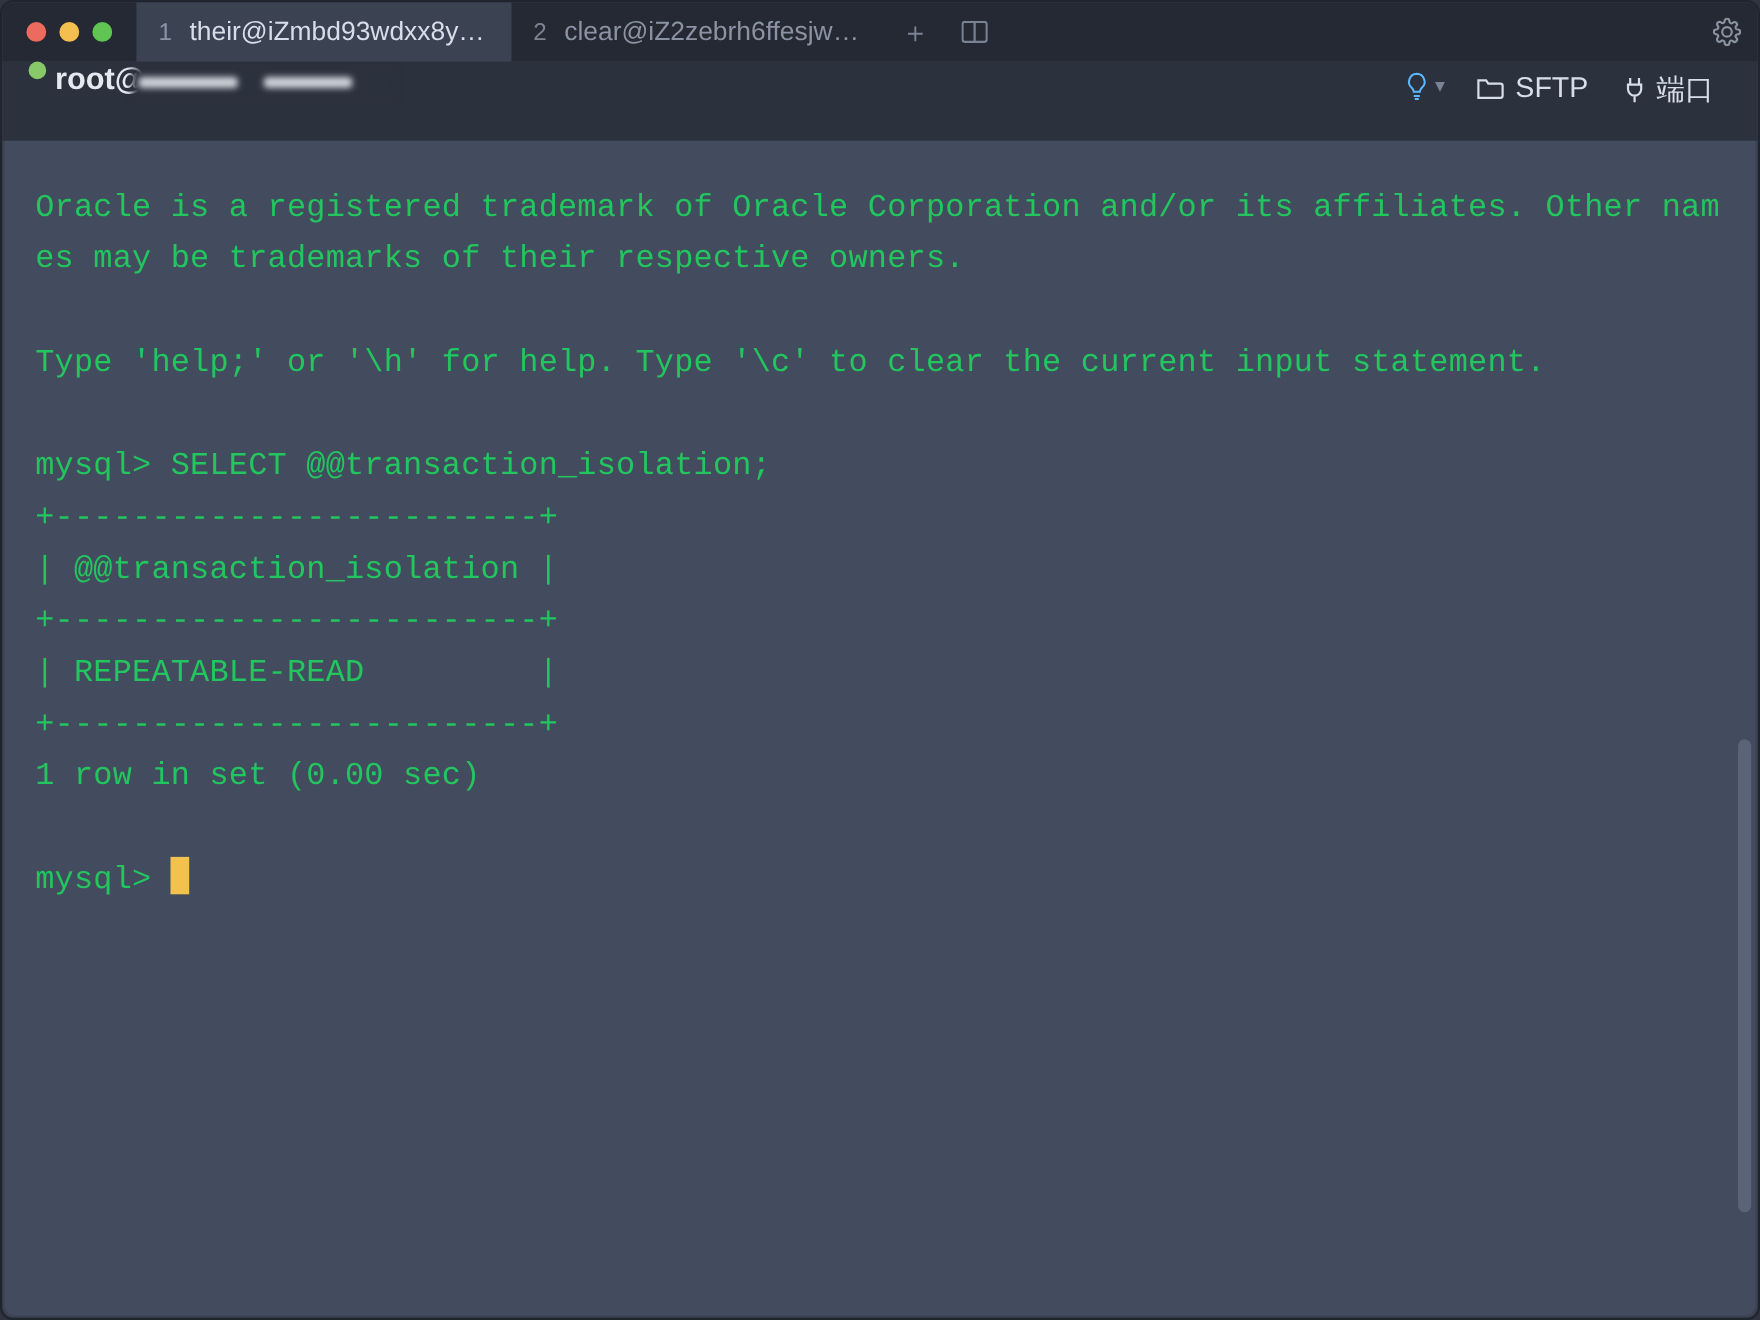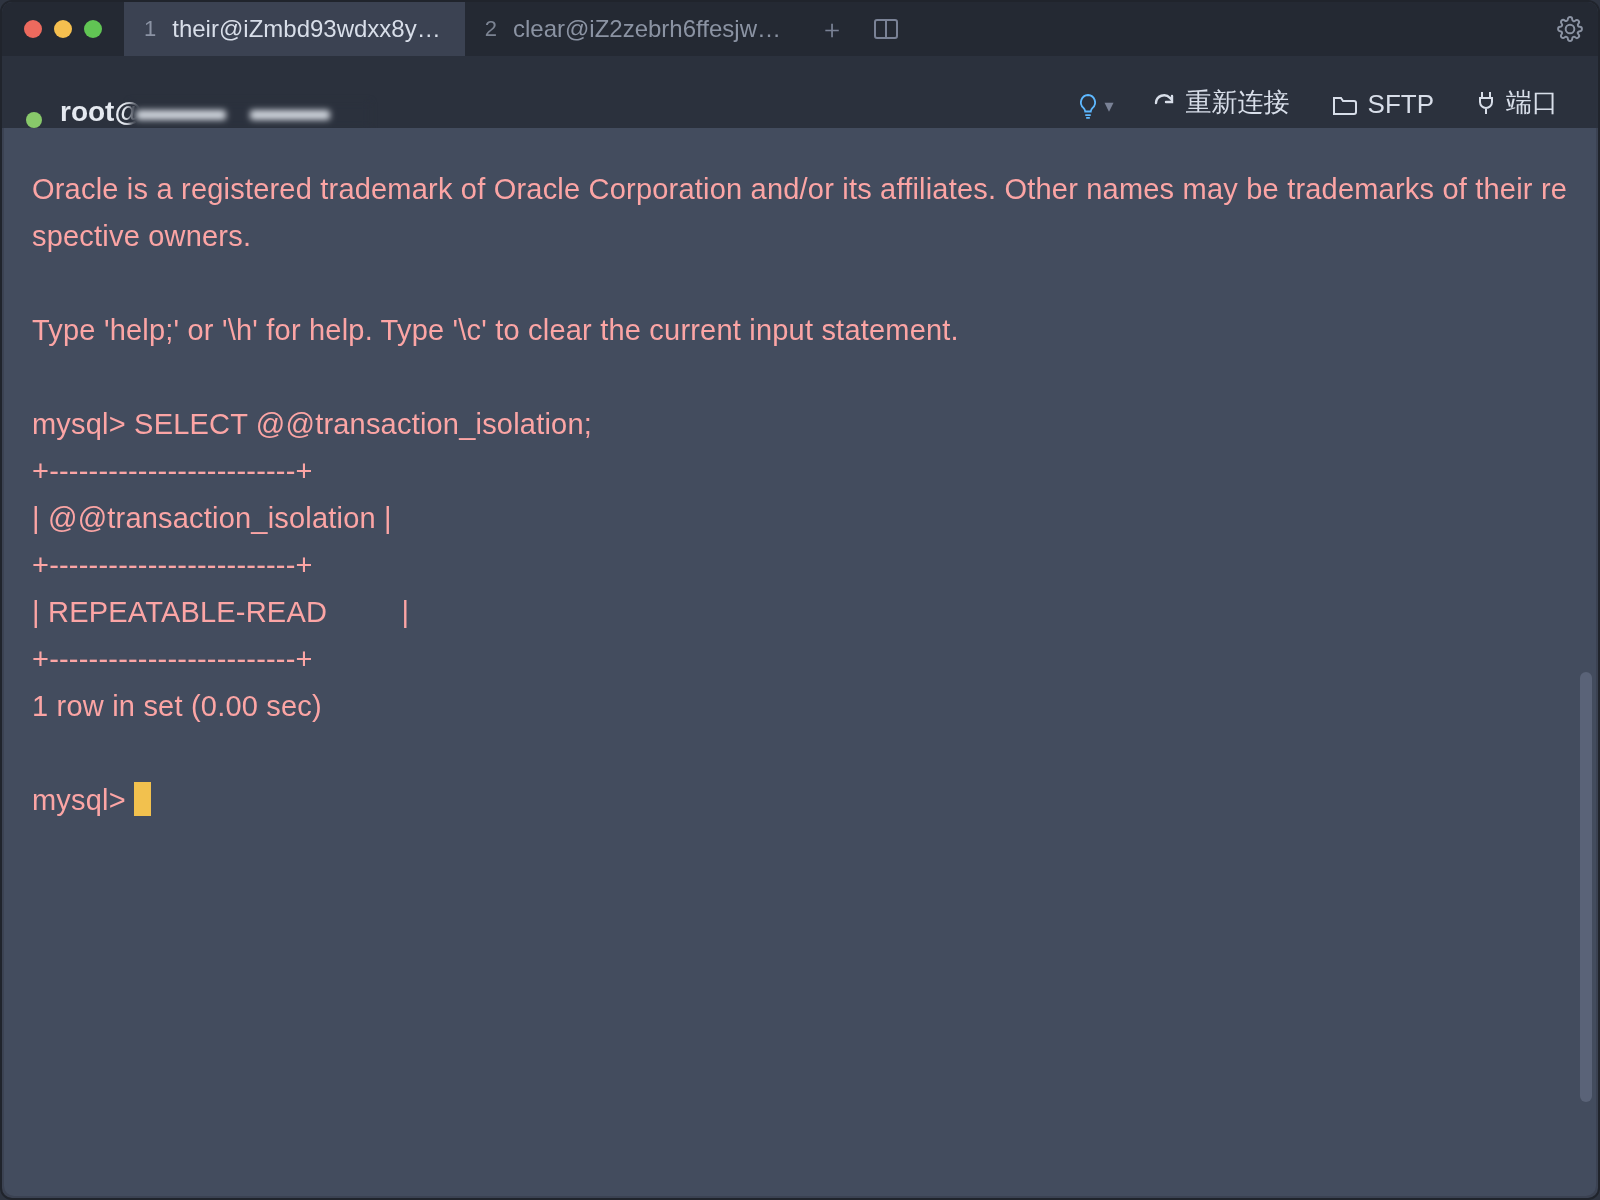--- a/index.html
+++ b/index.html
@@ -69,23 +69,22 @@
   .spacer { flex:1; }
   .gear {
     width:56px;display:flex;align-items:center;justify-content:center;
     color:#7a8296;cursor:pointer;
   }
   
   .toolbar {
     height: 72px;
     background: #2b313d;
     display:flex;
-    align-items:flex-end;
+    align-items:flex-start;
     padding: 0 24px;
-    gap: 10px;
   }
   .status-dot {
     width:16px;height:16px;border-radius:50%;background:#88c96a;
     margin-right:8px;flex-shrink:0;
   }
   .conn-label {
     font-size:28px;font-weight:600;color:#e5e9f0;
     position:relative;
     padding-right: 230px;
   }
@@ -120,24 +119,24 @@
   .icon-svg{display:block;}
   
   .term-wrap{
     position:absolute;
     left:2px; right:2px; top: 126px; bottom:2px;
     background:#434c5e;
     border-radius: 0 0 10px 10px;
     padding: 38px 28px 28px 28px;
   }
   .term{
-    font-family: Liberation Sans, sans-serif;
+    font-family: Liberation Mono, monospace;
     font-size: 29px;
     line-height: 1.62;
-    color:#fca5a5;
+    color:#22c55e;
     white-space: pre-wrap;
     word-break: break-all;
     letter-spacing: 0.2px;
   }
   .cursor{
     display:inline-block;
     width:17px;height:34px;background:#f2c14e;vertical-align:-6px;
   }
   
   .scrollbar{
@@ -194,26 +193,20 @@
     <div class="conn-label">
       <span>root@</span>
       <span class="conn-redact"></span>
     </div>
     <div class="toolbar-spacer"></div>
     <div class="hint">
       <svg class="icon-svg bulb" width="22" height="28" viewBox="0 0 24 30">
         <path fill="none" stroke="#5eb8ff" stroke-width="2" d="M9 25h6M10 28h4M12 3a8 8 0 00-5 14c1 1 2 2 2 4h6c0-2 1-3 2-4a8 8 0 00-5-14z"></path>
       </svg>
       <span class="chev-down">▾</span>
-    </div>
-    <div class="tool-btn">
-      <svg class="icon-svg" width="24" height="24" viewBox="0 0 24 24">
-        <path fill="none" stroke="#d8dee9" stroke-width="2.4" stroke-linecap="round" d="M20 5v6h-6M4 12a8 8 0 0114-5l2 2"></path>
-      </svg>
-      <span>重新连接</span>
     </div>
     <div class="tool-btn">
       <svg class="icon-svg" width="26" height="22" viewBox="0 0 26 22">
         <path fill="none" stroke="#d8dee9" stroke-width="2" d="M2 4h7l2 3h11a2 2 0 012 2v9a2 2 0 01-2 2H2z"></path>
       </svg>
       <span>SFTP</span>
     </div>
     <div class="tool-btn">
       <svg class="icon-svg" width="20" height="26" viewBox="0 0 20 26">
         <path fill="none" stroke="#d8dee9" stroke-width="2" d="M6 2v6M14 2v6M4 8h12v4a6 6 0 01-12 0zM10 18v6"></path>

